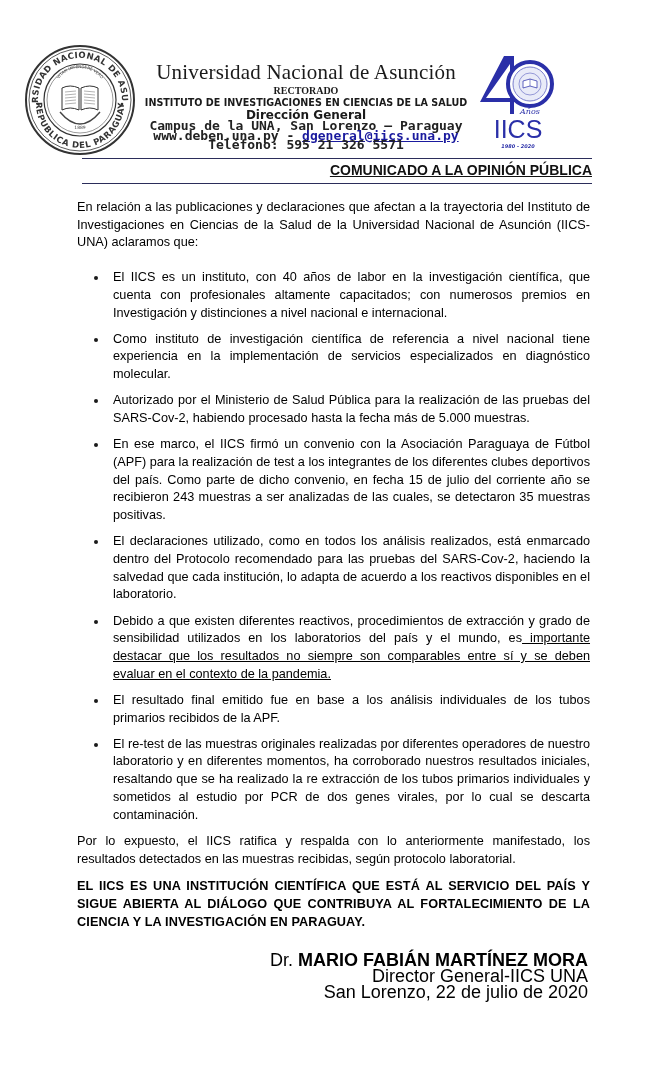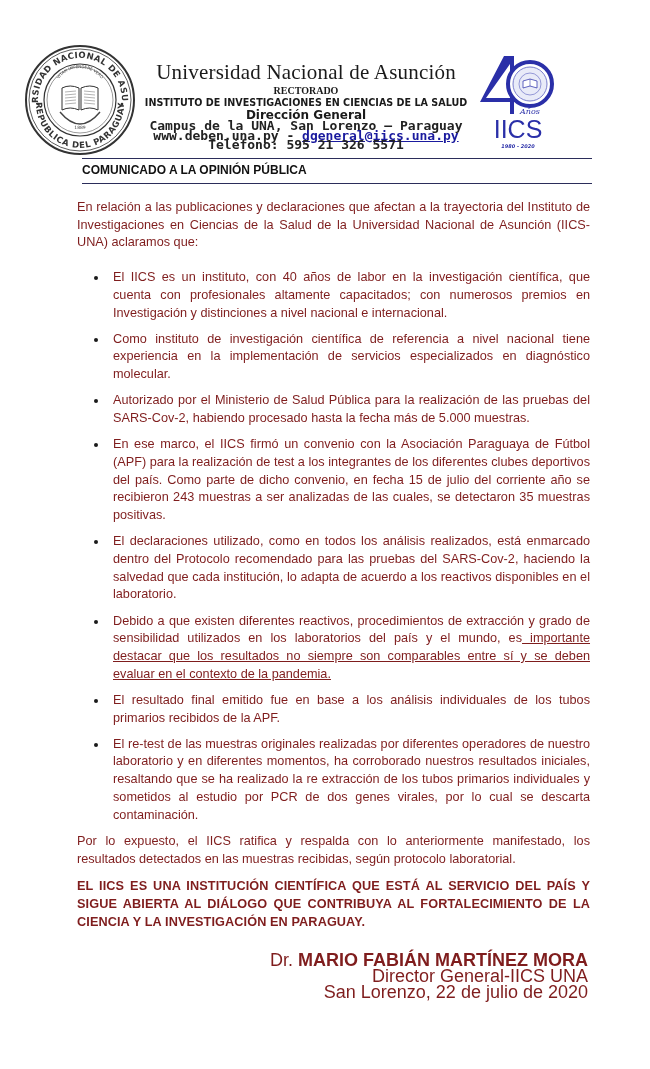--- a/index.html
+++ b/index.html
@@ -18,26 +18,26 @@
   .rectorado { font-family: Liberation Serif, serif; font-weight: bold; font-size: 10px; line-height: 12px; margin-top: 1px; }
   .instituto { font-family: "DejaVu Sans", sans-serif; font-weight: bold; font-size: 9.6px; line-height: 12px; white-space: nowrap; margin-left: -6px; margin-right: -6px; }
   .direccion { font-family: "DejaVu Sans", sans-serif; font-weight: bold; font-size: 12px; line-height: 12px; }
   .small-line { font-family: "DejaVu Sans Mono", monospace; font-weight: bold; font-size: 13px; line-height: 9.5px; color: #222; white-space: nowrap; }
   .small-line a { color: #1a1a9e; text-decoration: underline; }
 
   .rule { position: absolute; left: 82px; width: 510px; height: 1px; background: #2b2d5a; }
   .rule.top { top: 158px; }
   .rule.bottom { top: 183px; }
   .doc-title {
-    position: absolute; left: 82px; width: 510px; top: 162px; text-align: left;
-    font-weight: bold; font-size: 12px; line-height: 17px; color: #111;
+    position: absolute; left: 82px; width: 510px; top: 162px; text-align: right;
+    font-weight: bold; font-size: 14px; line-height: 17px; color: #111; text-decoration: underline;
   }
 
   
-  .content { position: absolute; left: 77px; width: 513px; top: 199px; font-size: 12.7px; line-height: 17.7px; color: #7f1d1d; }
+  .content { position: absolute; left: 77px; width: 513px; top: 199px; font-size: 12.7px; line-height: 17.7px; color: #000000; }
   .content p { margin: 0; text-align: justify; }
   .intro { margin-bottom: 17px !important; }
   ul.bullets { list-style: none; margin: 0; padding: 0; }
   ul.bullets li { position: relative; padding-left: 36px; text-align: justify; margin-bottom: 8.5px; }
   ul.bullets li .dot {
     position: absolute; left: 17px; top: 7px; width: 4px; height: 4px; border-radius: 50%; background: #1a1a1a;
   }
   .u { text-decoration: underline; }
   .closing { margin-top: 0px !important; margin-bottom: 10px !important; }
   .statement { font-weight: bold; letter-spacing: 0.1px; }

